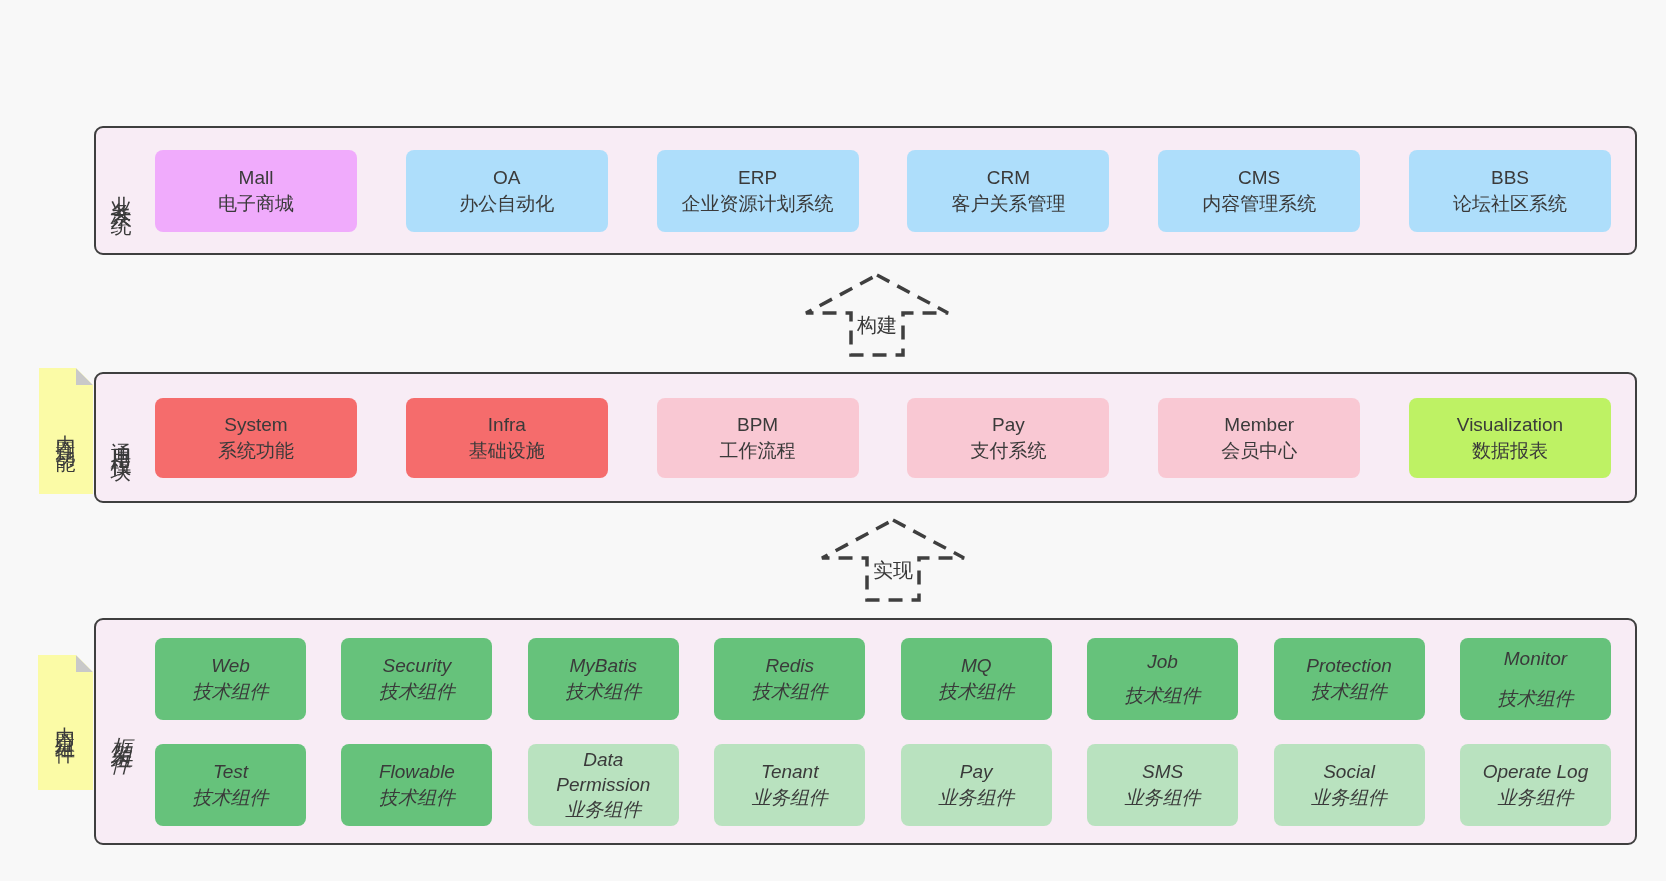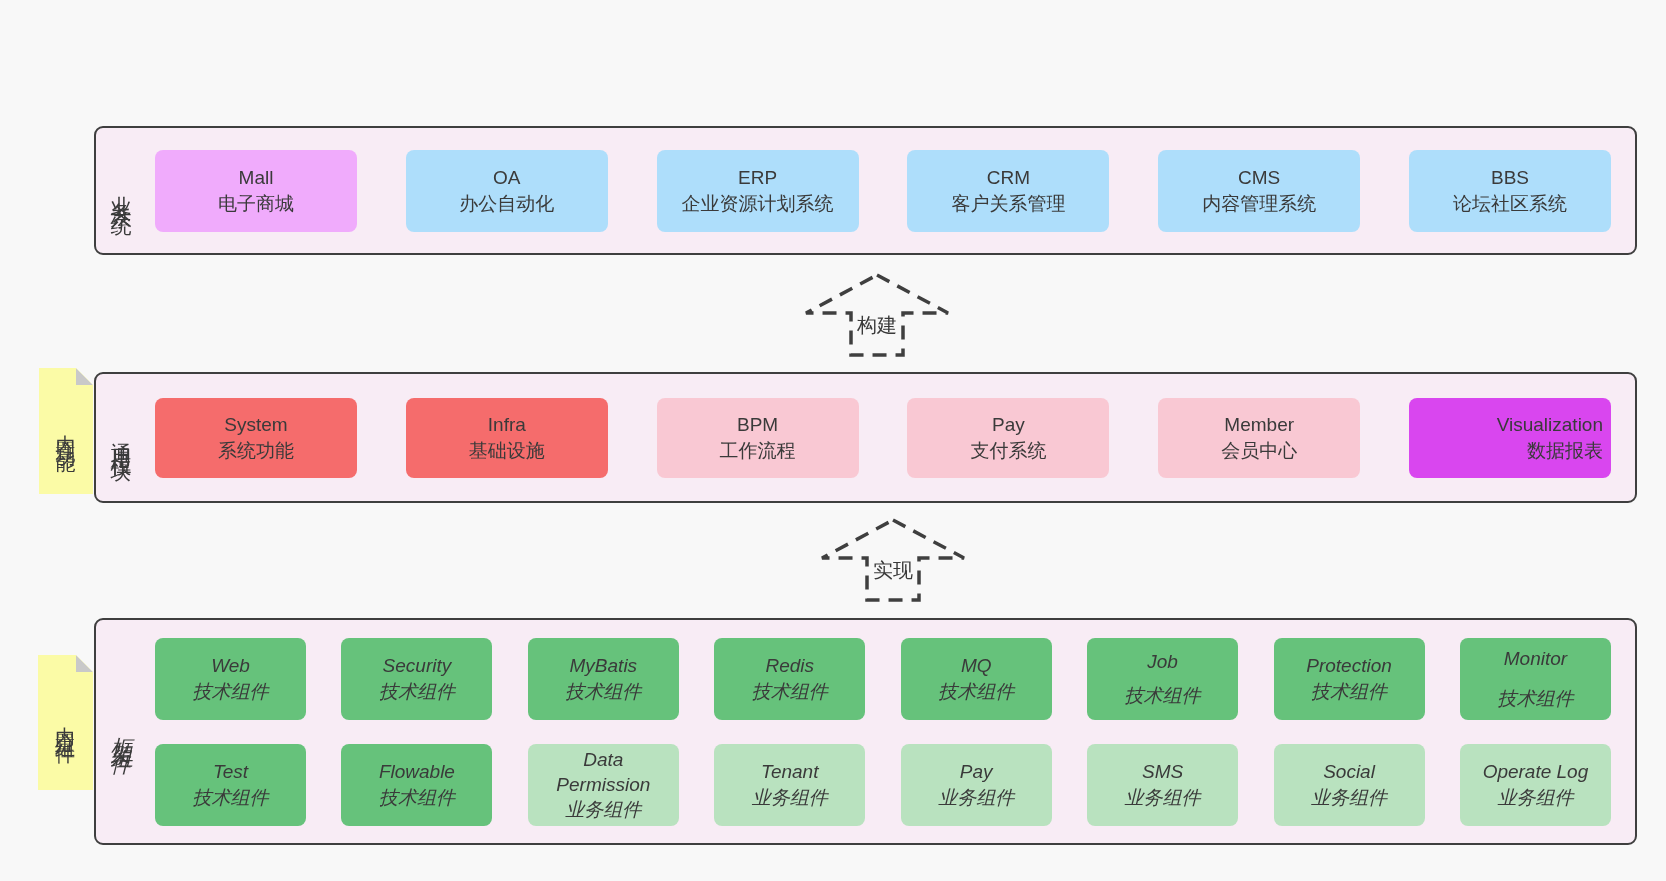--- a/index.html
+++ b/index.html
@@ -137,21 +137,21 @@
             <div class="box-desc">工作流程</div>
           </div>
           <div class="box w6" style="background: rgb(249, 200, 211);">
             <div class="box-name">Pay</div>
             <div class="box-desc">支付系统</div>
           </div>
           <div class="box w6" style="background: rgb(249, 200, 211);">
             <div class="box-name">Member</div>
             <div class="box-desc">会员中心</div>
           </div>
-          <div class="box w6" style="background: #d946ef; text-align: right;">
+          <div class="box w6" style="background: #bef264;">
             <div class="box-name">Visualization</div>
             <div class="box-desc">数据报表</div>
           </div>
         </div>
       </div>
     </div>
     <div class="section" id="sec-components" style="background: rgb(248, 236, 245); border-color: rgb(63, 63, 63); font-style: italic;">
       <div class="v-label">框架组件</div>
       <div class="rows">
         <div class="row">

